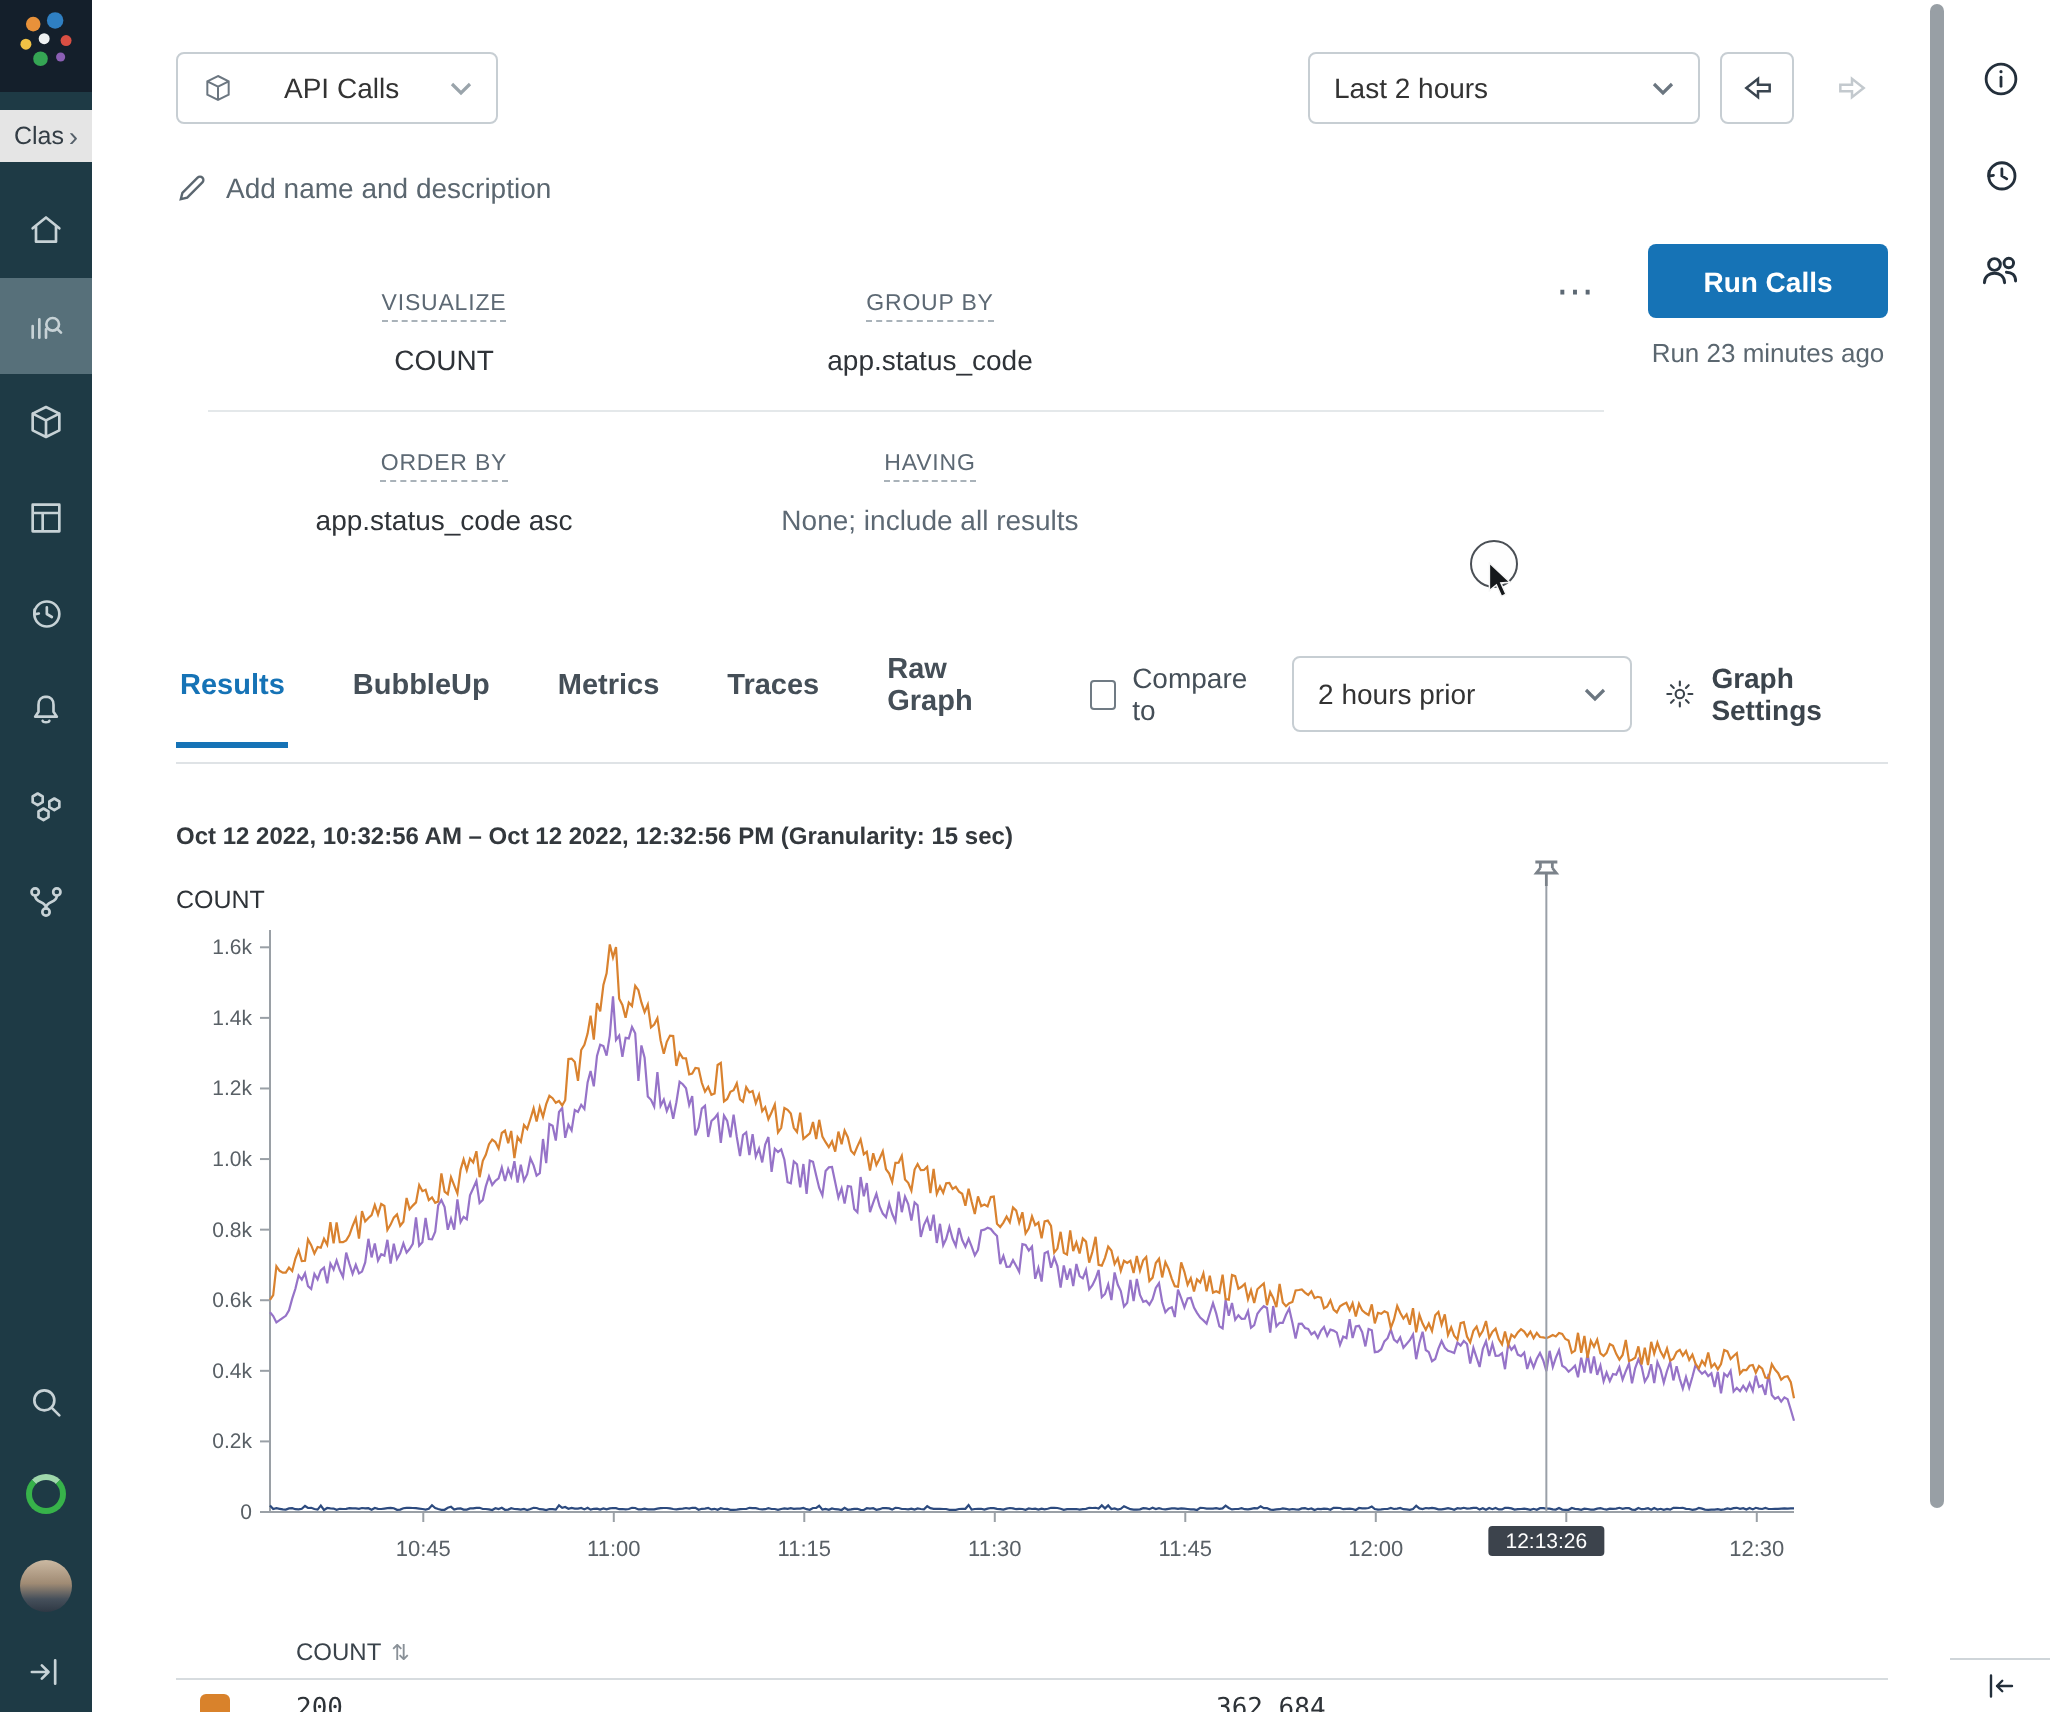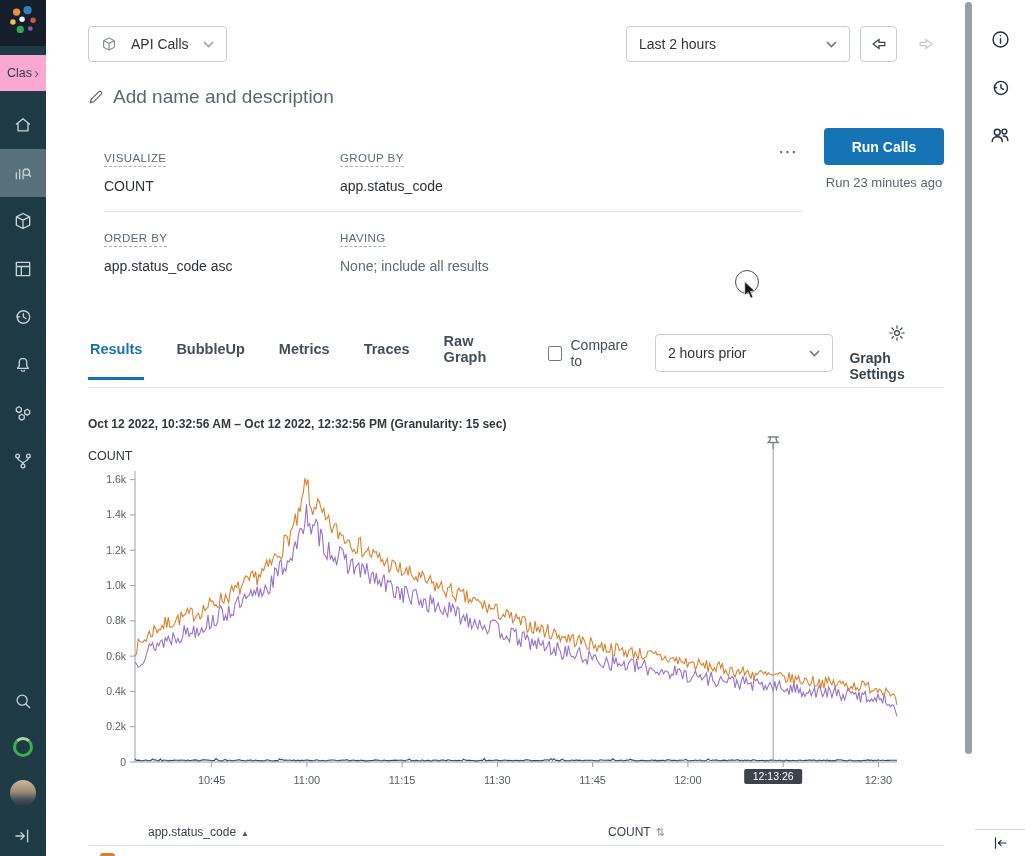--- a/index.html
+++ b/index.html
@@ -7,21 +7,21 @@
   body {
     width:1025px; height:856px; position:relative; overflow:hidden;
     font-family:"Liberation Sans",sans-serif; background:#fff; color:#333;
   }
   svg { display:block; }
 
   
   .leftbar { position:absolute; left:0; top:0; width:46px; height:100%;
     background:var(--sidebar-bg,#1e3a45); z-index:6; }
   .logo { width:46px; height:46px; background:#141f2b; display:flex; align-items:center; justify-content:center; cursor:pointer; }
-  .strip { margin-top:9px; height:36px; background:#f9a8d4; color:#333d45; font-size:12.5px;
+  .strip { margin-top:9px; height:26px; background:#e5e5e5; color:#333d45; font-size:12.5px;
     display:flex; align-items:center; justify-content:space-between; padding:0 7px; cursor:pointer; }
   .strip .chev { font-size:14px; color:#55606a; }
   .navitems { margin-top:10px; }
   .navitem { width:46px; height:48px; display:flex; align-items:center; justify-content:center; cursor:pointer; }
   .navitem.active { background:var(--sidebar-active,#57707a); }
   .navitem svg { stroke:#c7d2d6; fill:none; stroke-width:1.6; stroke-linecap:round; stroke-linejoin:round; }
   .leftbar-bottom { position:absolute; bottom:0; left:0; width:46px; }
   .leftbar-bottom .navitem { height:46px; }
   .leftbar-bottom .navitem.short { height:40px; }
   .spinner { width:20px; height:20px; border-radius:50%; border:3px solid #37b24a; border-top-color:#9fd8ab; }
@@ -40,56 +40,56 @@
   
   .vscroll { position:absolute; right:50px; top:0; width:13px; height:100%; background:#fff; z-index:6; }
   .vscroll .thumb { position:absolute; left:3px; top:2px; width:7px; height:752px; border-radius:4px; background:#989fa5; cursor:pointer; }
 
   
   .main { position:absolute; left:46px; top:0; width:916px; height:856px; padding:0 18px 0 42px; background:#fff; }
 
   .toprow { margin-top:26px; display:flex; justify-content:space-between; align-items:center; }
   .btn-outline, .select { display:flex; align-items:center; height:36px; padding:0 12px;
     border:1px solid #c7ced3; border-radius:4px; background:#fff; font-size:14px; color:#333; cursor:pointer; }
-  .btn-outline { gap:14px; }
+  .btn-outline { gap:25px; }
   .select { justify-content:space-between; }
   .timegroup { display:flex; align-items:center; gap:10px; }
-  .tg-select { width:224px; }
+  .tg-select { width:196px; }
   .iconbtn { width:37px; height:36px; border:1px solid #c7ced3; border-radius:4px; background:#fff;
     display:flex; align-items:center; justify-content:center; cursor:pointer; }
   .iconbtn.plain { border:none; cursor:default; }
 
-  .addname { margin-top:24px; display:flex; align-items:center; gap:9px; color:#5b6770; font-size:19px; cursor:pointer; width:fit-content; }
+  .addname { margin-top:24px; display:flex; align-items:center; gap:9px; color:#5b6770; font-size:14px; cursor:pointer; width:fit-content; }
 
   
   .qpanel { margin-top:40px; display:flex; }
   .qmain { flex:1; position:relative; padding-left:16px; }
   .qrow { display:grid; grid-template-columns:236px 250px 1fr; }
-  .clause { cursor:pointer; }
+  .clause { cursor:pointer;text-align:center; }
   .clause-label { display:inline-block; font-size:11.5px; letter-spacing:.4px; color:#5d6974;
     border-bottom:1px dashed #a9b2b9; padding-bottom:2px; }
   .clause-value { margin-top:11px; font-size:14px; color:#2f3338; }
   .clause-value.muted { color:#5d6974; }
   .qdots { position:absolute; right:4px; top:-8px; font-size:19px; color:#5d6974; cursor:pointer; letter-spacing:1px; }
   .qdivider { border-top:1px solid #e4e8ea; margin:17px 0 16px; }
   .qside { width:120px; margin-left:22px; margin-top:-20px; display:flex; flex-direction:column; align-items:center; }
   .run-btn { width:100%; height:37px; background:var(--accent-blue,#1673b6); color:#fff; font-size:14px;
     font-weight:bold; border:none; border-radius:4px; cursor:pointer; }
   .run-caption { margin-top:10px; font-size:13px; color:#5b6770; text-align:right; line-height:1.25; }
 
   
   .tabsrow { margin-top:49px; display:flex; align-items:center; border-bottom:1px solid #dfe3e6; }
   .tab { margin-right:30px; padding:10px 2px 20px; font-size:14.5px; font-weight:bold; color:#454f58;
     cursor:pointer; border-bottom:3px solid transparent; margin-bottom:-1px; }
   .tab.active { color:var(--accent-blue,#1673b6); border-bottom-color:var(--accent-blue,#1673b6); }
   .tabs-right { margin-left:auto; display:flex; align-items:center; gap:16px; padding-bottom:4px; }
   .compare { display:flex; align-items:center; gap:8px; font-size:14px; color:#454f58; }
   .checkbox { width:15px; height:15px; border:1.5px solid #707b84; border-radius:2px; background:#fff; cursor:pointer; }
   .compare-select { width:188px; height:38px; }
-  .gsettings { display:flex; align-items:center; gap:8px; font-size:14px; font-weight:bold; color:#3b444c; cursor:pointer;flex-direction:column; }
+  .gsettings { display:flex; align-items:center; gap:8px; font-size:14px; font-weight:bold; color:#3b444c; cursor:pointer; }
   .gsettings svg { stroke:#3b444c; fill:none; stroke-width:1.6; stroke-linecap:round; }
 
   
   .rangeline { margin-top:29px; font-size:12px; font-weight:bold; color:#33383d; }
   .chartwrap { position:relative; margin-top:2px; height:362px; }
   .metric-label { position:absolute; left:0; top:16px; font-size:12.5px; color:#2e3338; }
   #chart { position:absolute; left:0; top:0; }
 
   
   .rtable { margin-top:24px; }
@@ -342,23 +342,20 @@
           <rect x="656.1750000000001" y="336" width="58" height="15" rx="2" fill="#3c434c"></rect>
           <text x="685.1750000000001" y="347" text-anchor="middle" font-size="10.5" fill="#fff">12:13:26</text>
         </svg>
       </div>
   </div>
 
   <div class="rtable">
     <div class="thead">
       <div></div>
       <div class="thcell">
-        <span>app.status_code</span><span class="sort-asc">▲</span>
-      </div>
-      <div class="thcell">
         <span>COUNT</span><span class="sort-both">⇅</span>
       </div>
     </div>
     <div class="trow">
       <div>
           <div class="swatch" style="background: rgb(217, 130, 43);"></div>
         </div>
       <div class="code">200</div>
       <div class="code">362,684</div>
     </div>

